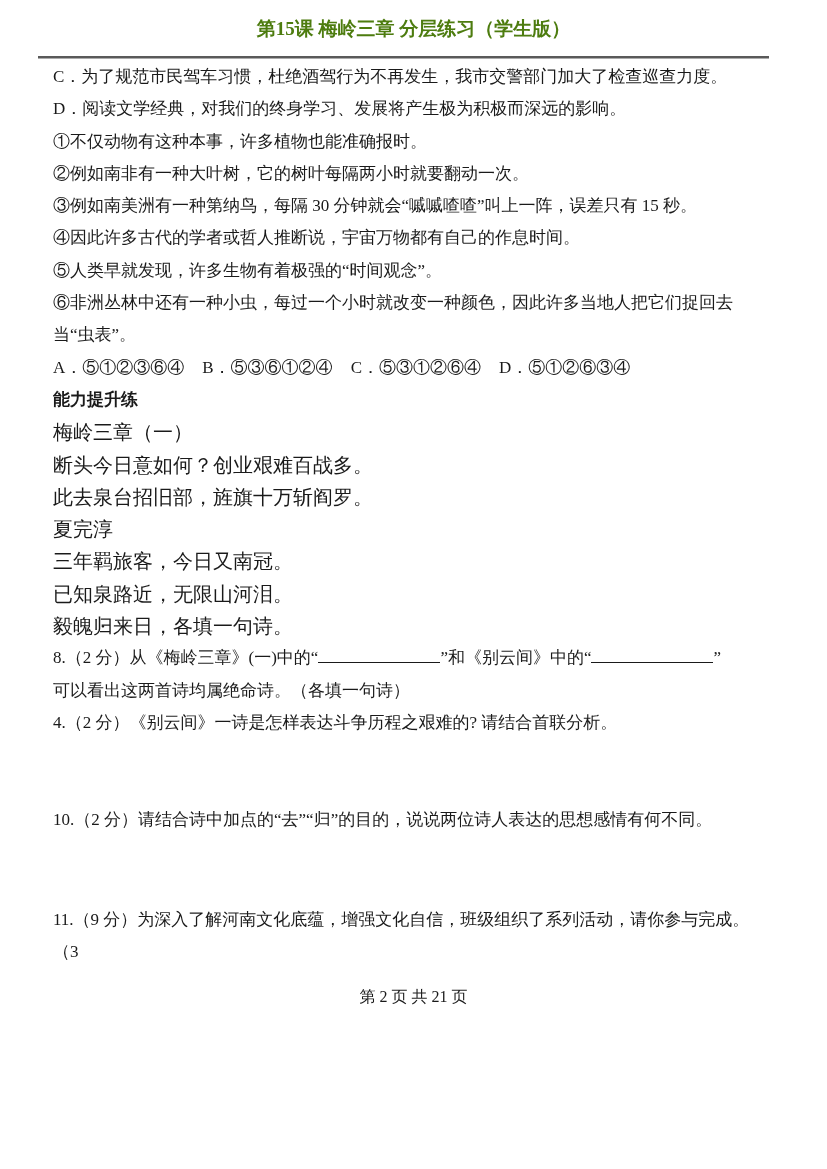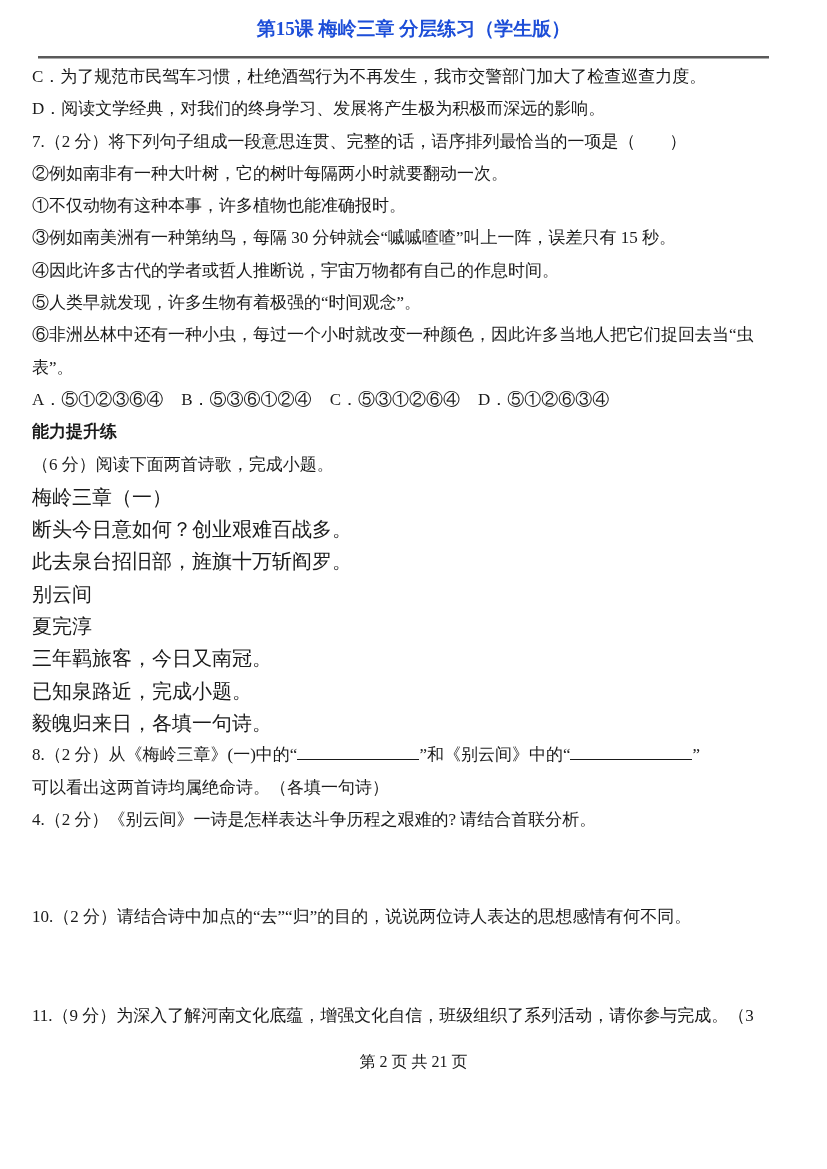--- a/index.html
+++ b/index.html
@@ -10,32 +10,32 @@
     background: #ffffff;
     overflow: hidden;
     font-family: "Liberation Serif", "DejaVu Serif", serif;
     color: #1a1a1a;
   }
   .doc-header { padding-top: 14px; }
   .doc-title {
     text-align: center;
     font-size: 19px;
     font-weight: bold;
-    color: #1d4ed8;
+    color: #4d7c0f;
     line-height: 30px;
   }
   .header-rule {
     margin: 12px 58px 0 38px;
     height: 0;
     border-top: 2px solid #5a5a5a;
     border-bottom: 1px solid #ababab;
   }
   .content {
     margin-top: 2px;
-    padding: 0 58px 0 32px;
+    padding: 0 58px 0 53px;
     font-size: 17px;
   }
   p.para {
     margin: 0;
     line-height: 32.3px;
     text-align: left;
     word-break: break-all;
   }
   .center { text-align: center; }
   .bold { font-weight: bold; }
@@ -78,42 +78,39 @@
   <div class="doc-header">
     <div class="doc-title">第15课 梅岭三章 分层练习（学生版）</div>
     <div class="header-rule"></div>
   </div>
 
   <div class="content">
 
     <p class="para">C．为了规范市民驾车习惯，杜绝酒驾行为不再发生，我市交警部门加大了检查巡查力度。</p>
     <p class="para">D．阅读文学经典，对我们的终身学习、发展将产生极为积极而深远的影响。</p>
 
-    <p class="para">7.（2 分）将下列句子组成一段意思连贯、完整的话，语序排列最恰当的一项是（　　）</p>
+    <p class="para">①不仅动物有这种本事，许多植物也能准确报时。</p>
     <p class="para">②例如南非有一种大叶树，它的树叶每隔两小时就要翻动一次。</p>
-    <p class="para">①不仅动物有这种本事，许多植物也能准确报时。</p>
     <p class="para">③例如南美洲有一种第纳鸟，每隔 30 分钟就会“嘁嘁喳喳”叫上一阵，误差只有 15 秒。</p>
     <p class="para">④因此许多古代的学者或哲人推断说，宇宙万物都有自己的作息时间。</p>
     <p class="para">⑤人类早就发现，许多生物有着极强的“时间观念”。</p>
     <p class="para">⑥非洲丛林中还有一种小虫，每过一个小时就改变一种颜色，因此许多当地人把它们捉回去当“虫表”。</p>
 
     <p class="para choices"><span class="choice-item">A．⑤①②③⑥④</span><span class="choice-item">B．⑤③⑥①②④</span><span class="choice-item">C．⑤③①②⑥④</span><span class="choice-item">D．⑤①②⑥③④</span></p>
 
     <p class="para center bold">能力提升练</p>
 
-    <p class="para">（6 分）阅读下面两首诗歌，完成小题。</p>
 
     <p class="para center poem">梅岭三章（一）</p>
     <p class="para center poem">断头今日意如何？创业艰难百战多。</p>
     <p class="para center poem"><span>此</span><span class="emph">去</span><span>泉台招旧部，旌旗十万斩阎罗。</span></p>
 
-    <p class="para center poem">别云间</p>
     <p class="para center poem">夏完淳</p>
     <p class="para center poem">三年羁旅客，今日又南冠。</p>
-    <p class="para center poem">已知泉路近，完成小题。</p>
+    <p class="para center poem">已知泉路近，无限山河泪。</p>
     <p class="para center poem"><span>毅魄</span><span class="emph">归</span><span>来日，各填一句诗。</span></p>
 
     <p class="para"><span>8.（2 分）从《梅岭三章》(一)中的“</span><span class="blank"></span><span>”和《别云间》中的“</span><span class="blank"></span><span>”</span></p>
     <p class="para">可以看出这两首诗均属绝命诗。（各填一句诗）</p>
 
     <p class="para">4.（2 分）《别云间》一诗是怎样表达斗争历程之艰难的? 请结合首联分析。</p>
 
     <div class="answer-space-1"></div>
 
     <p class="para">10.（2 分）请结合诗中加点的“去”“归”的目的，说说两位诗人表达的思想感情有何不同。</p>

